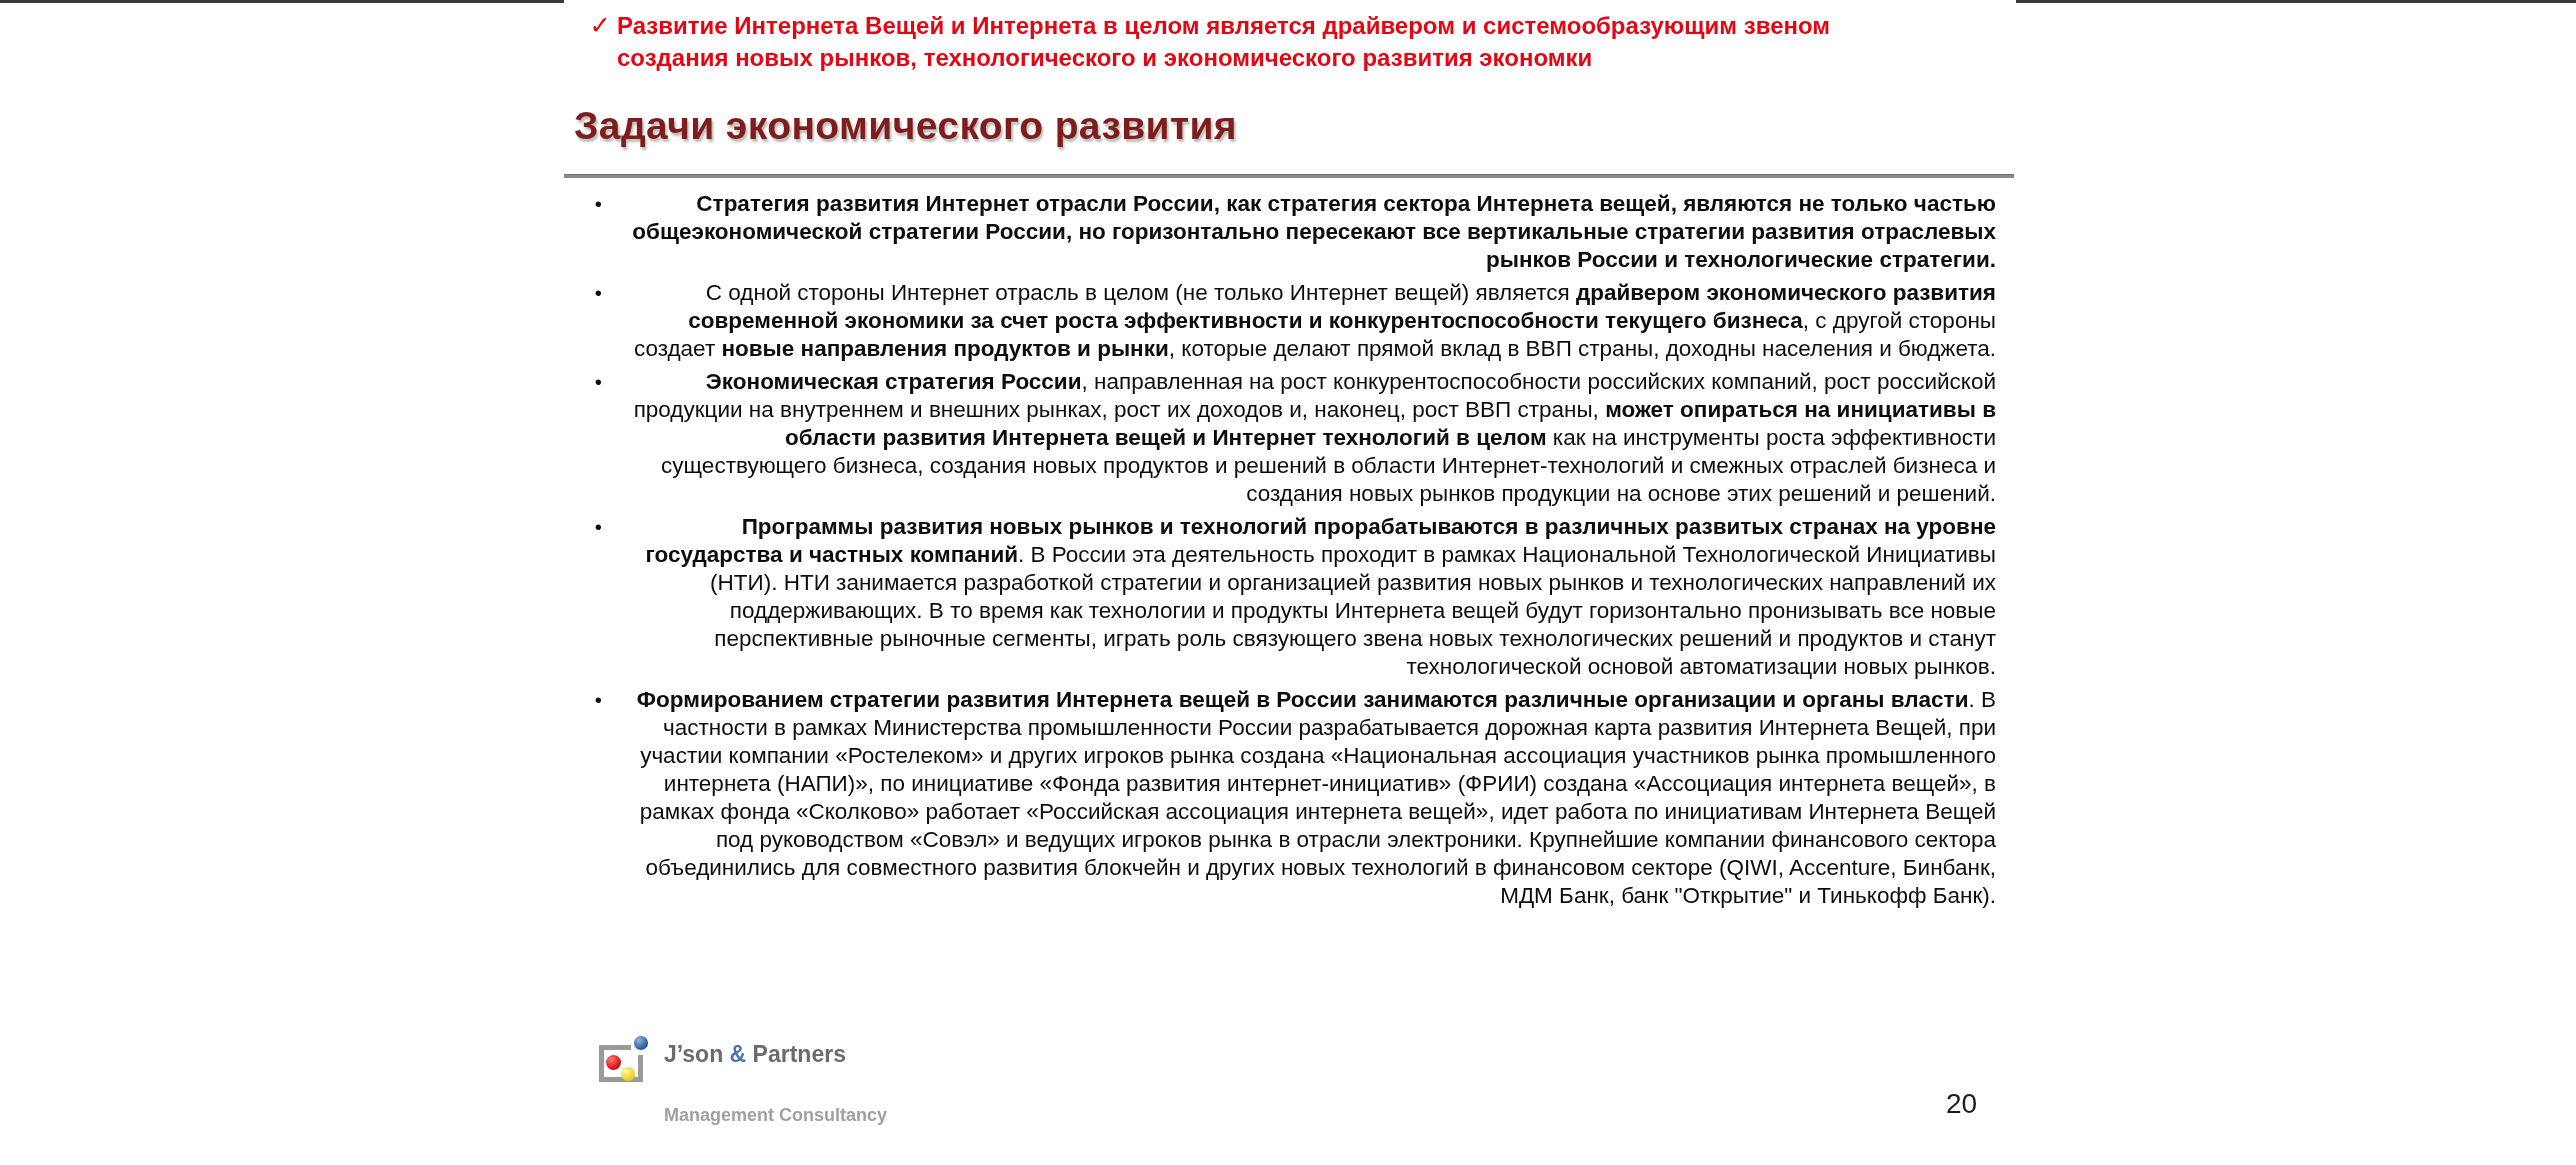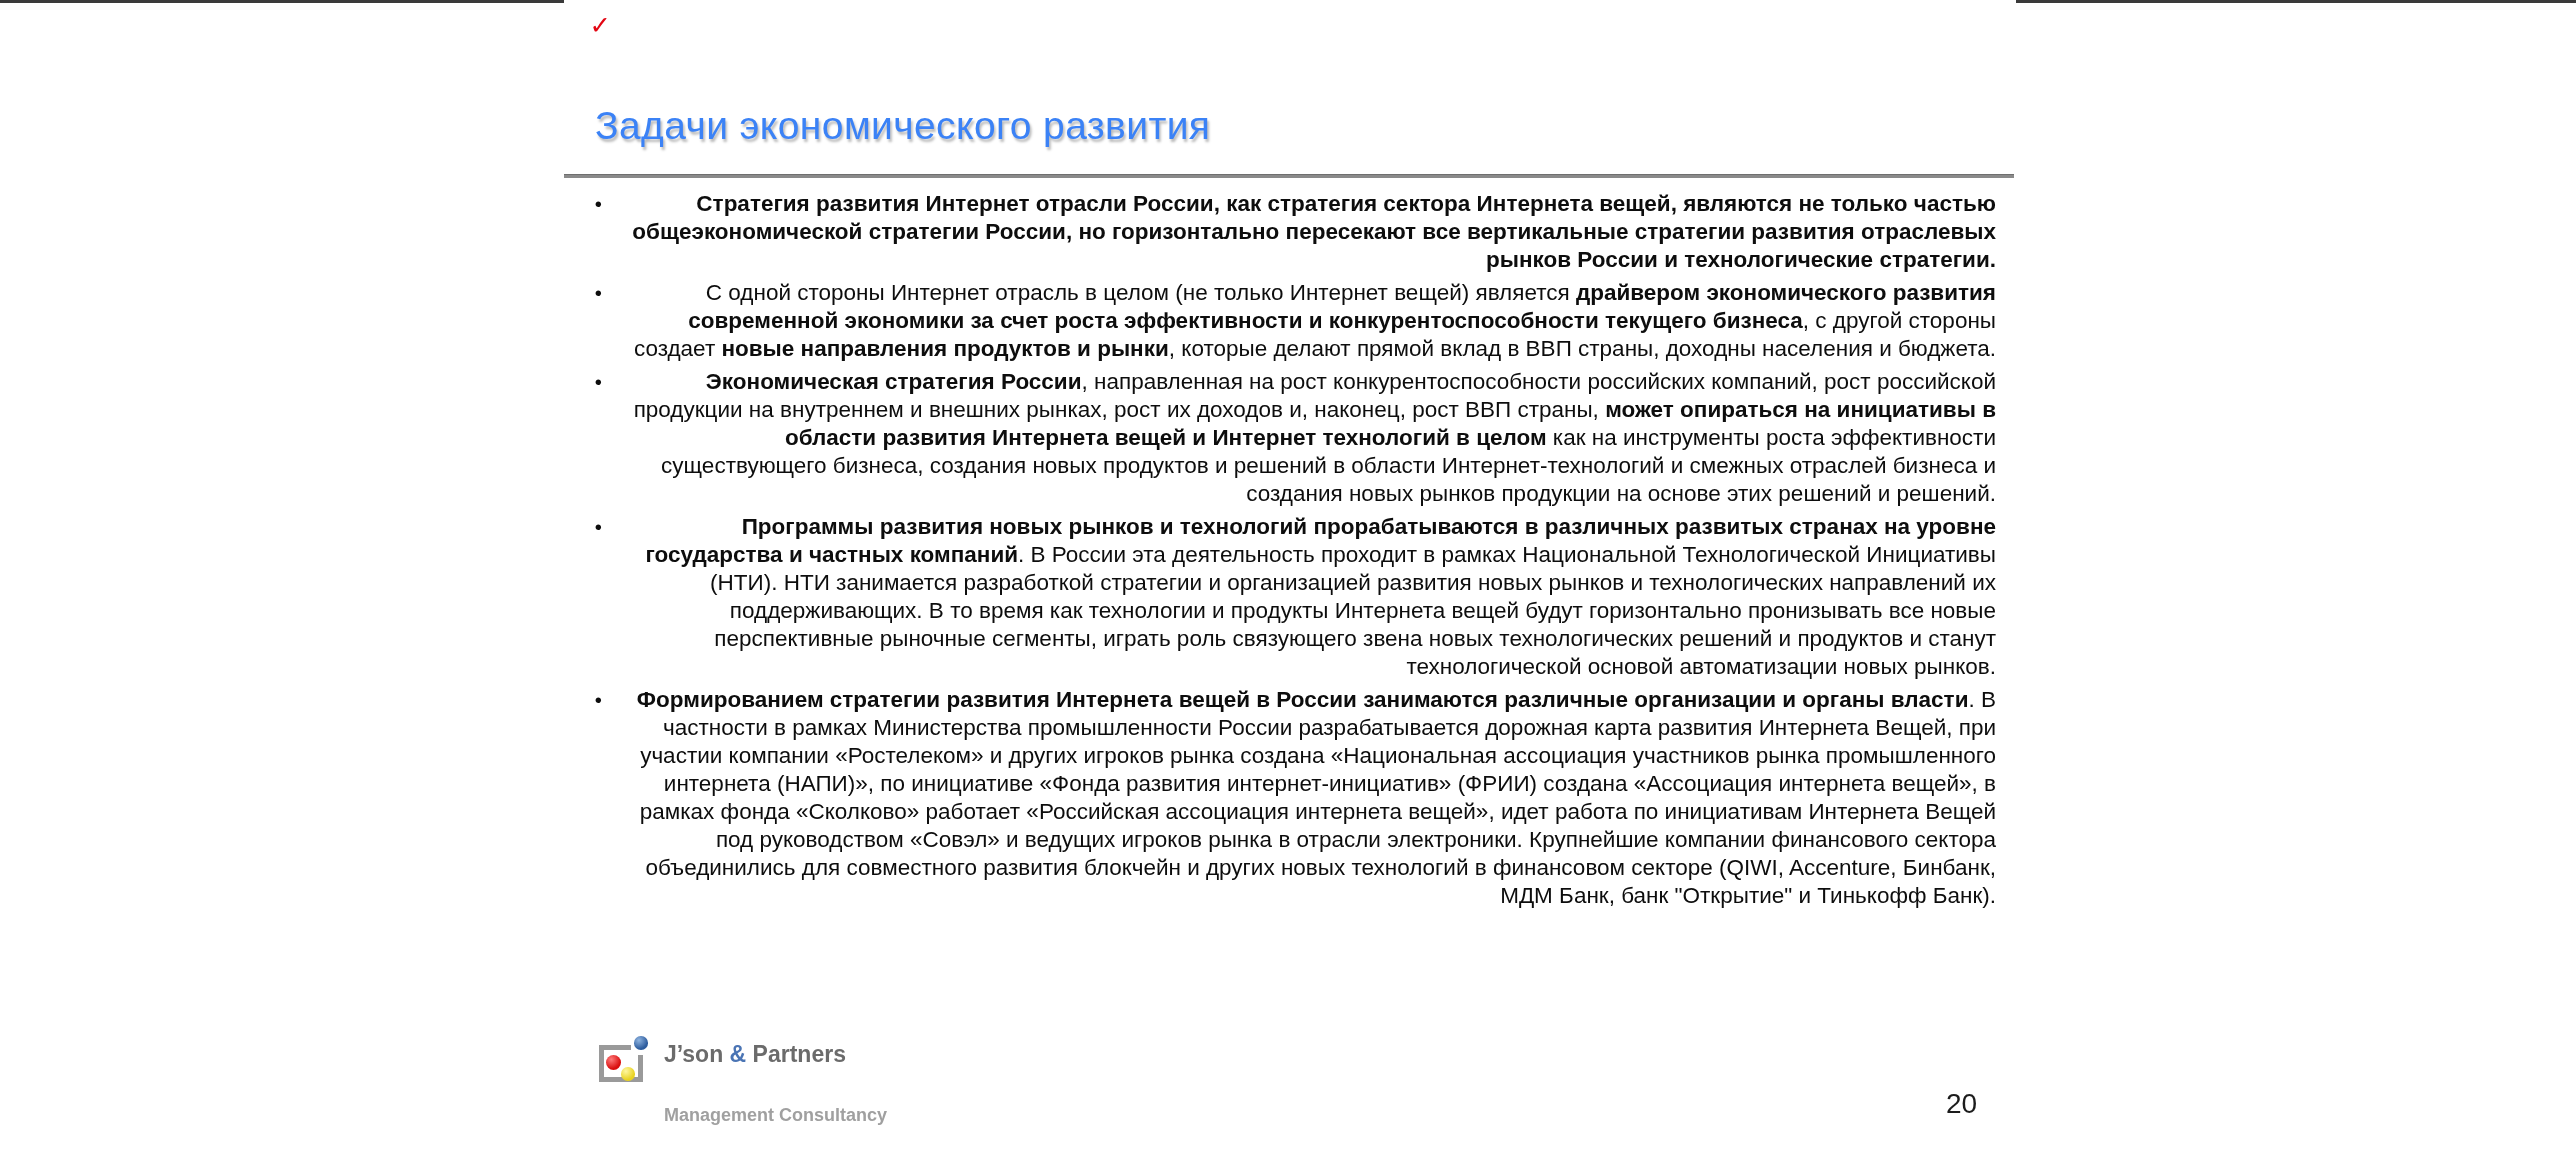--- a/index.html
+++ b/index.html
@@ -15,24 +15,24 @@
     background: #3a3a3a;
   }
   .slide {
     position: absolute;
     left: 564px; top: 0;
     width: 1452px; height: 1165px;
     background: #ffffff;
   }
   .slide-title {
     position: absolute;
-    left: 31px; top: 104px;
+    left: 10px; top: 104px;
     font-size: 39px;
-    font-weight: normal;
-    color: #3b82f6;
+    font-weight: bold;
+    color: #7f1d1d;
     letter-spacing: 0.4px;
     text-shadow: 1.7px 2.6px 2.6px rgba(0,0,0,0.28);
     white-space: nowrap;
   }
   .title-rule {
     position: absolute;
     left: 0; top: 174px;
     width: 1450px; height: 4.3px;
     background: #8a8a8a;
     border-top: 0.9px solid #6f6f6f;
@@ -153,20 +153,21 @@
   <ul class="bullet-list">
       <li class="bullet-item"><span class="seg bold">Стратегия развития Интернет отрасли России, как стратегия сектора Интернета вещей, являются не только частью общеэкономической стратегии России, но горизонтально пересекают все вертикальные стратегии развития отраслевых рынков России и технологические стратегии.</span></li>
       <li class="bullet-item"><span class="seg">С одной стороны Интернет отрасль в целом (не только Интернет вещей) является </span><span class="seg bold">драйвером экономического развития современной экономики за счет роста эффективности и конкурентоспособности текущего бизнеса</span><span class="seg">, с другой стороны создает </span><span class="seg bold">новые направления продуктов и рынки</span><span class="seg">, которые делают прямой вклад в ВВП страны, доходны населения и бюджета.</span></li>
       <li class="bullet-item"><span class="seg bold">Экономическая стратегия России</span><span class="seg">, направленная на рост конкурентоспособности российских компаний, рост российской продукции на внутреннем и внешних рынках, рост их доходов и, наконец, рост ВВП страны, </span><span class="seg bold">может опираться на инициативы в области развития Интернета вещей и Интернет технологий в целом</span><span class="seg"> как на инструменты роста эффективности существующего бизнеса, создания новых продуктов и решений в области Интернет-технологий и смежных отраслей бизнеса и создания новых рынков продукции на основе этих решений и решений.</span></li>
       <li class="bullet-item"><span class="seg bold">Программы развития новых рынков и технологий прорабатываются в различных развитых странах на уровне государства и частных компаний</span><span class="seg">. В России эта деятельность проходит в рамках Национальной Технологической Инициативы (НТИ). НТИ занимается разработкой стратегии и организацией развития новых рынков и технологических направлений их поддерживающих. В то время как технологии и продукты Интернета вещей будут горизонтально пронизывать все новые перспективные рыночные сегменты, играть роль связующего звена новых технологических решений и продуктов и станут технологической основой автоматизации новых рынков.</span></li>
       <li class="bullet-item"><span class="seg bold">Формированием стратегии развития Интернета вещей в России занимаются различные организации и органы власти</span><span class="seg">. В частности в рамках Министерства промышленности России разрабатывается дорожная карта развития Интернета Вещей, при участии компании «Ростелеком» и других игроков рынка создана «Национальная ассоциация участников рынка промышленного интернета (НАПИ)», по инициативе «Фонда развития интернет-инициатив» (ФРИИ) создана «Ассоциация интернета вещей», в рамках фонда «Сколково» работает «Российская ассоциация интернета вещей», идет работа по инициативам Интернета Вещей под руководством «Совэл» и ведущих игроков рынка в отрасли электроники. Крупнейшие компании финансового сектора объединились для совместного развития блокчейн и других новых технологий в финансовом секторе (QIWI, Accenture, Бинбанк, МДМ Банк, банк "Открытие" и Тинькофф Банк).</span></li>
     </ul>
 
   <div class="conclusion">
     <span class="check">✓</span>
+    <span>Развитие Интернета Вещей и Интернета в целом является драйвером и системообразующим звеном создания новых рынков, технологического и экономического развития экономки</span>
   </div>
 
   <div class="footer">
     <div class="logo-mark">
       <div class="logo-square"></div>
       <div class="logo-square-gap"></div>
       <div class="logo-ball ball-red"></div>
       <div class="logo-ball ball-yellow"></div>
       <div class="logo-ball ball-blue"></div>
     </div>

